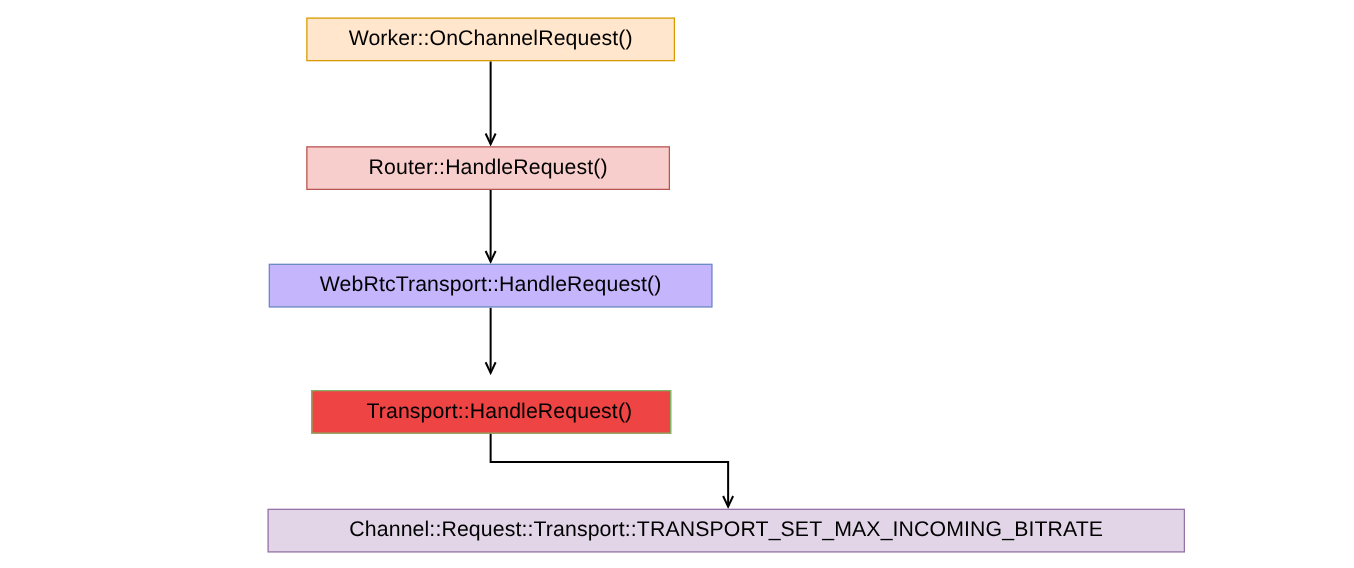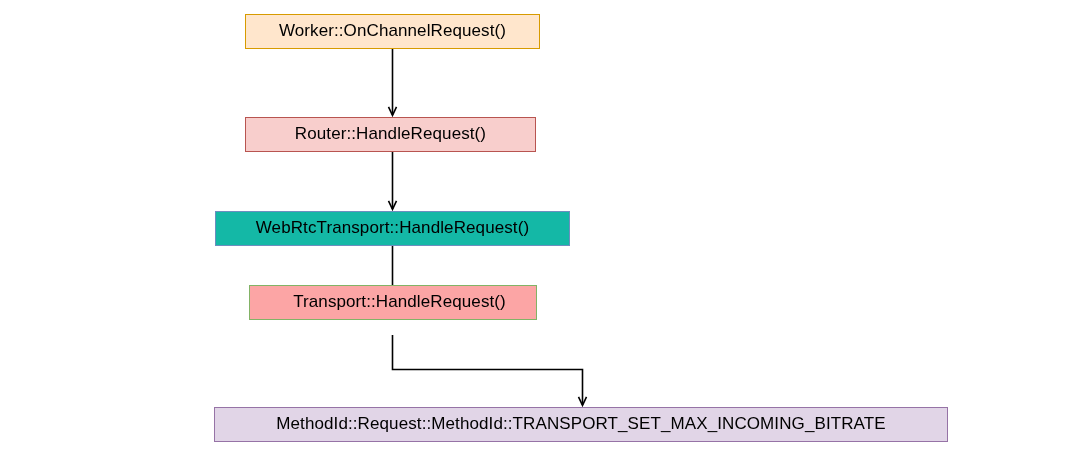--- a/index.html
+++ b/index.html
@@ -48,25 +48,25 @@
   #node-worker {
     left: 245px;  top: 14px;  width: 295px;  height: 35px;
     background: #ffe6cc; border-color: #d79b00;
   }
   #node-router {
     left: 245px;  top: 117px; width: 291px;  height: 35px;
     background: #f8cecc; border-color: #b85450; text-align: center;
   }
   #node-webrtctransport {
     left: 215px;  top: 211px; width: 355px;  height: 35px;
-    background: #14b8a6; border-color: #6c8ebf;
+    background: #c4b5fd; border-color: #6c8ebf;
   }
   #node-transport {
-    left: 249px;  top: 285px; width: 288px;  height: 35px;
-    background: #fca5a5; border-color: #82b366; padding-left: 13px;
+    left: 249px;  top: 312px; width: 288px;  height: 35px;
+    background: #ef4444; border-color: #82b366; padding-left: 13px;
   }
   #node-channel-request {
     left: 214px;  top: 407px; width: 734px;  height: 35px;
     background: #e1d5e7; border-color: #9673a6;
   }
 </style>
 </head>
 <body>
 
 <div id="canvas">
@@ -97,16 +97,16 @@
 
   <div class="node" id="node-webrtctransport">
     <span class="node-label">WebRtcTransport::HandleRequest()</span>
   </div>
 
   <div class="node" id="node-transport">
     <span class="node-label">Transport::HandleRequest()</span>
   </div>
 
   <div class="node" id="node-channel-request">
-    <span class="node-label">MethodId::Request::MethodId::TRANSPORT_SET_MAX_INCOMING_BITRATE</span>
+    <span class="node-label">Channel::Request::Transport::TRANSPORT_SET_MAX_INCOMING_BITRATE</span>
   </div>
 
 </div>
 
 </body></html>

